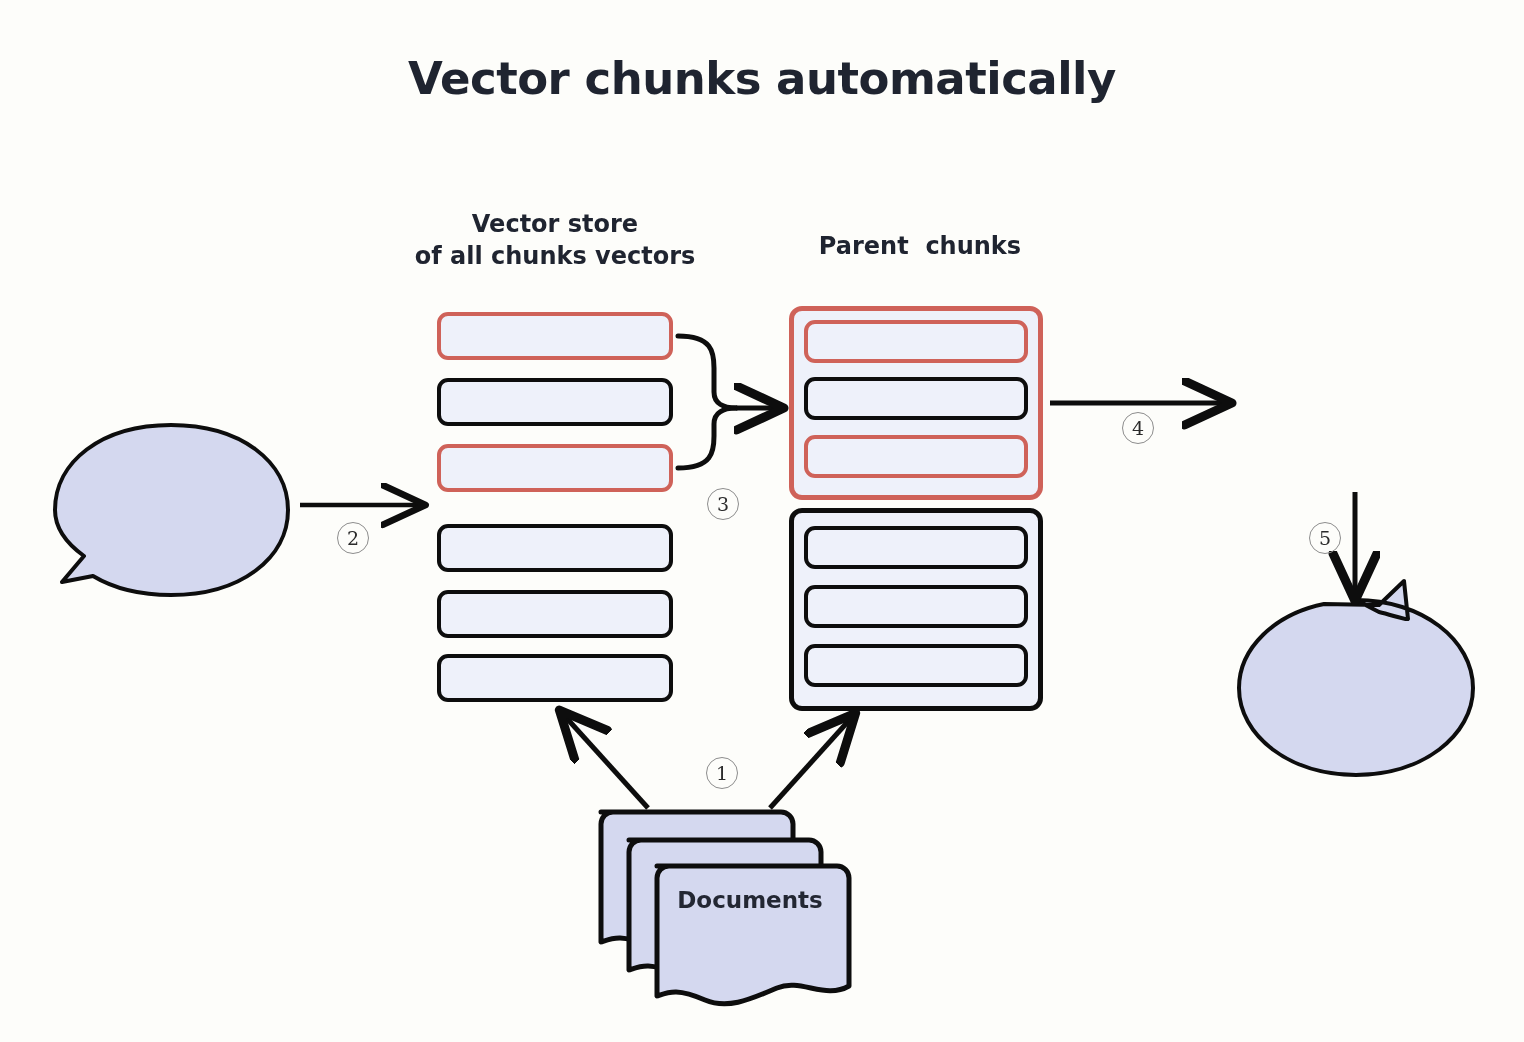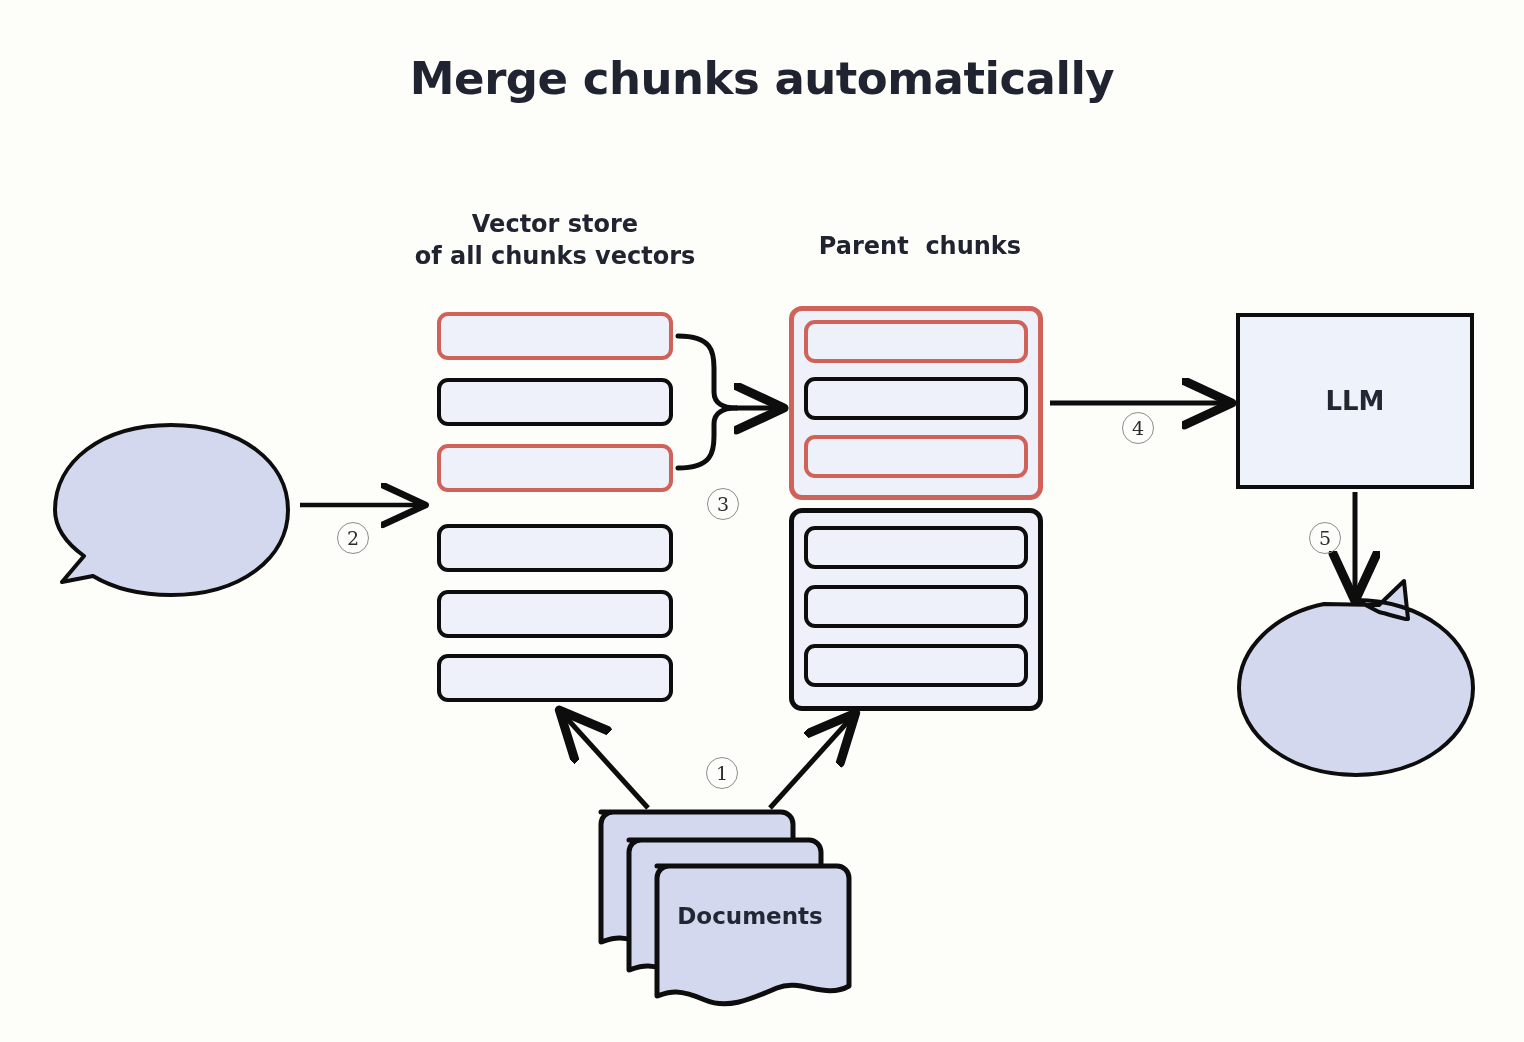--- a/index.html
+++ b/index.html
@@ -141,21 +141,21 @@
   #documents-wrap {
     position: absolute;
     left: 590px;
     top: 803px;
     width: 268px;
     height: 186px;
   }
   #documents-label {
     position: absolute;
     left: 0;
-    top: 100px;
+    top: 84px;
     width: 268px;
     padding-left: 52px;
     box-sizing: border-box;
     text-align: center;
     font-size: 23px;
     font-weight: bold;
     color: #232733;
     pointer-events: none;
   }
 
@@ -265,21 +265,21 @@
 
     <g>
       <path d="M 648,808 L 562,713" fill="none" stroke="#0d0d0d" stroke-width="5" marker-end="url(#ah2)"></path>
     </g>
 
     <g>
       <path d="M 770,808 L 853,716" fill="none" stroke="#0d0d0d" stroke-width="5" marker-end="url(#ah2)"></path>
     </g>
   </svg>
 
-  <div class="title">Merge chunks automatically</div>
+  <div class="title">Vector chunks automatically</div>
 
   <div class="caption" id="cap-parent">Parent  chunks</div>
   <div class="caption" id="cap-vector">Vector store
 of all chunks vectors</div>
 
   <div class="chunk red" id="vs-c1"></div>
   <div class="chunk black" id="vs-c2"></div>
   <div class="chunk red" id="vs-c3"></div>
   <div class="chunk black" id="vs-c4"></div>
   <div class="chunk black" id="vs-c5"></div>
@@ -289,21 +289,20 @@
     <div class="pchunk red"></div>
     <div class="pchunk black"></div>
     <div class="pchunk red"></div>
   </div>
   <div class="pgroup black" id="pg-bottom">
     <div class="pchunk black"></div>
     <div class="pchunk black"></div>
     <div class="pchunk black"></div>
   </div>
 
-  <div id="llm-box">LLM</div>
 
 
 
   <div id="documents-wrap">
     <div id="documents-label">Documents</div>
   </div>
 
   <div class="step" id="step-1">1</div>
   <div class="step" id="step-2">2</div>
   <div class="step" id="step-3">3</div>

